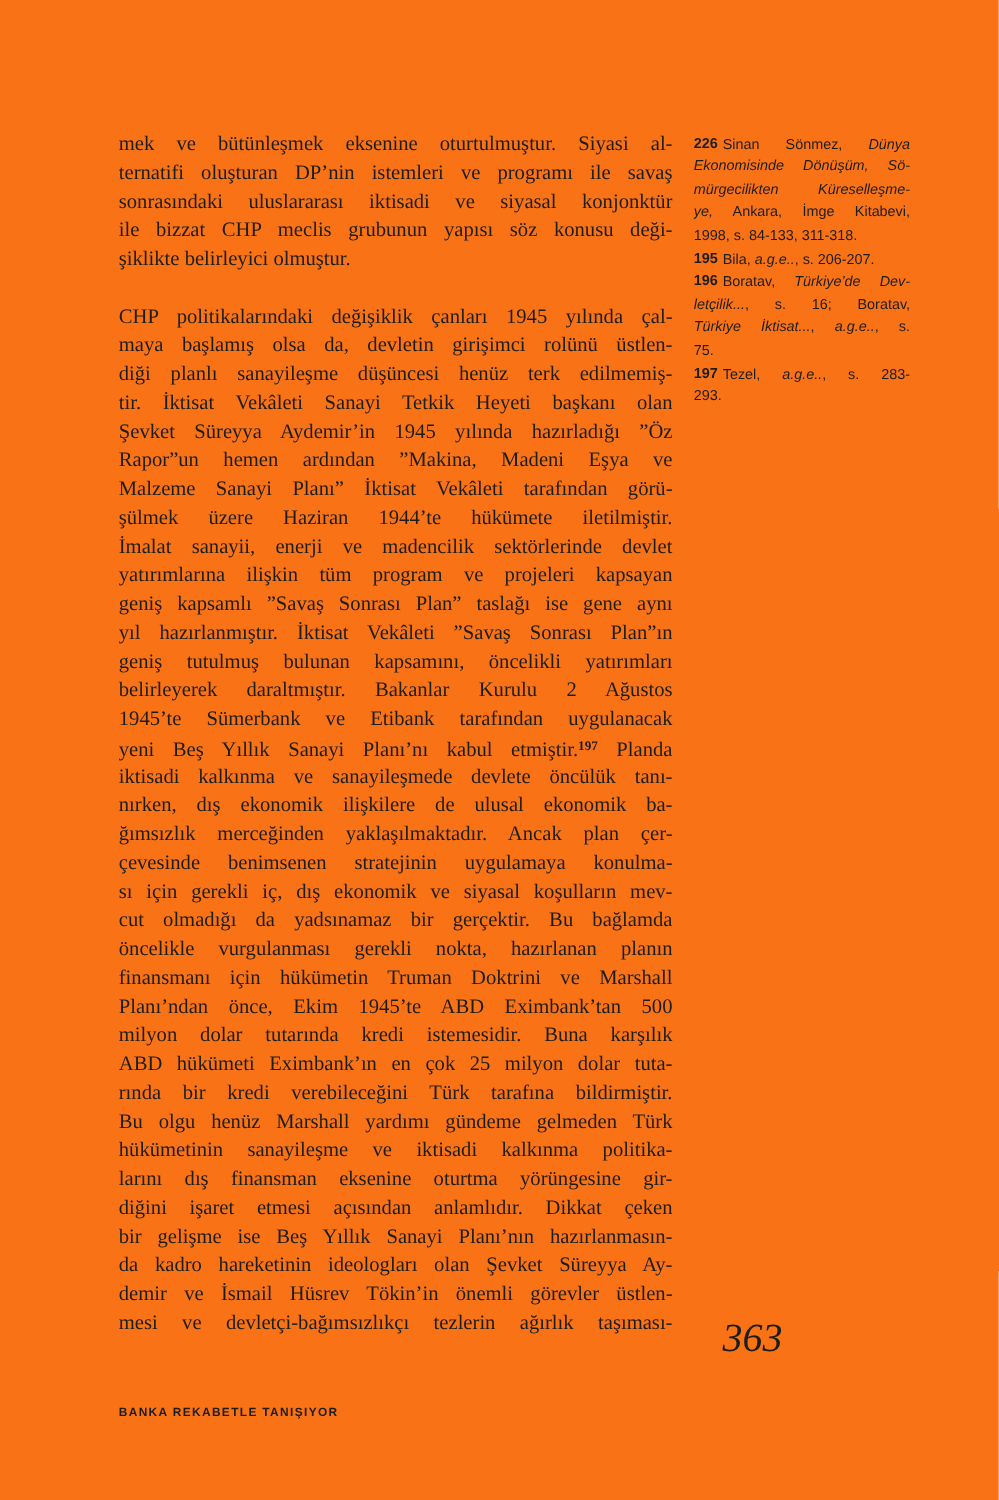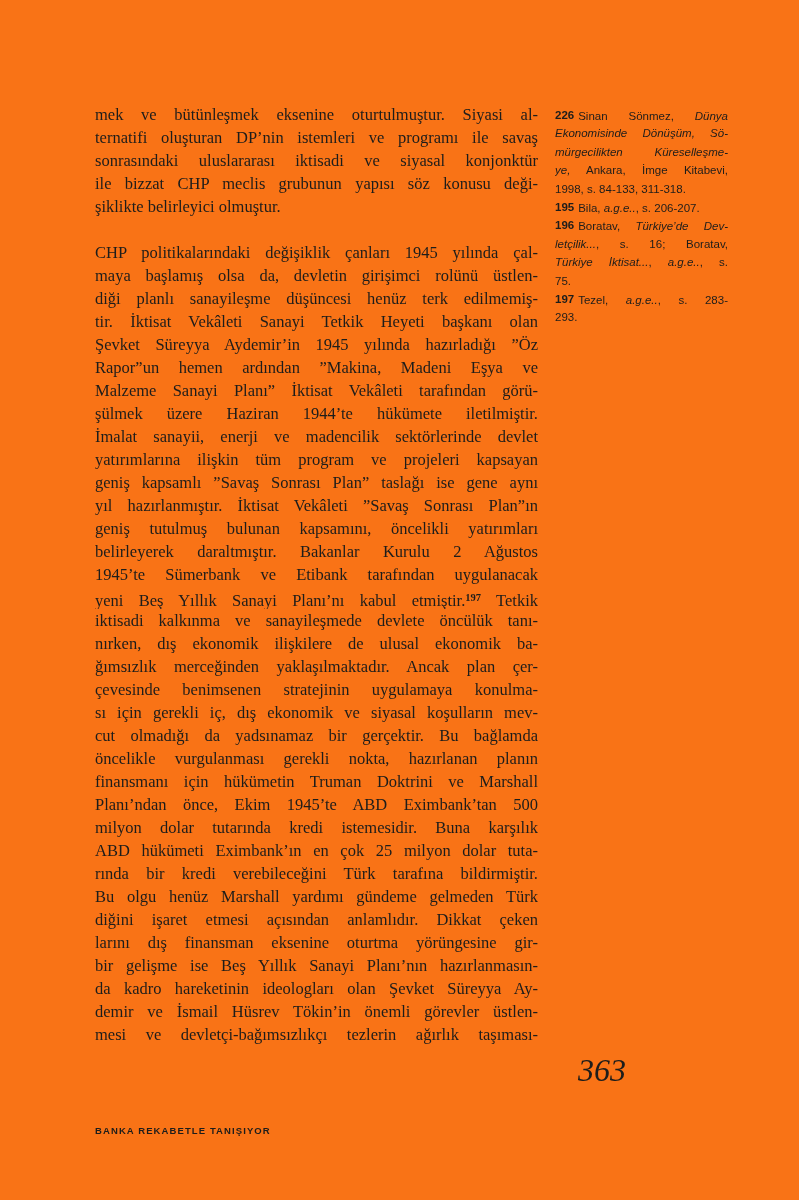--- a/index.html
+++ b/index.html
@@ -69,36 +69,37 @@
         <div class="bline"><span>Rapor”un hemen ardından ”Makina, Madeni Eşya ve</span></div>
         <div class="bline"><span>Malzeme Sanayi Planı” İktisat Vekâleti tarafından görü-</span></div>
         <div class="bline"><span>şülmek üzere Haziran 1944’te hükümete iletilmiştir.</span></div>
         <div class="bline"><span>İmalat sanayii, enerji ve madencilik sektörlerinde devlet</span></div>
         <div class="bline"><span>yatırımlarına ilişkin tüm program ve projeleri kapsayan</span></div>
         <div class="bline"><span>geniş kapsamlı ”Savaş Sonrası Plan” taslağı ise gene aynı</span></div>
         <div class="bline"><span>yıl hazırlanmıştır. İktisat Vekâleti ”Savaş Sonrası Plan”ın</span></div>
         <div class="bline"><span>geniş tutulmuş bulunan kapsamını, öncelikli yatırımları</span></div>
         <div class="bline"><span>belirleyerek daraltmıştır. Bakanlar Kurulu 2 Ağustos</span></div>
         <div class="bline"><span>1945’te Sümerbank ve Etibank tarafından uygulanacak</span></div>
-        <div class="bline"><span>yeni Beş Yıllık Sanayi Planı’nı kabul etmiştir.</span><span class="supref">197</span><span> Tetkik</span></div>
+        <div class="bline"><span>yeni Beş Yıllık Sanayi Planı’nı kabul etmiştir.</span><span class="supref">197</span><span> Planda</span></div>
         <div class="bline"><span>iktisadi kalkınma ve sanayileşmede devlete öncülük tanı-</span></div>
         <div class="bline"><span>nırken, dış ekonomik ilişkilere de ulusal ekonomik ba-</span></div>
         <div class="bline"><span>ğımsızlık merceğinden yaklaşılmaktadır. Ancak plan çer-</span></div>
         <div class="bline"><span>çevesinde benimsenen stratejinin uygulamaya konulma-</span></div>
         <div class="bline"><span>sı için gerekli iç, dış ekonomik ve siyasal koşulların mev-</span></div>
         <div class="bline"><span>cut olmadığı da yadsınamaz bir gerçektir. Bu bağlamda</span></div>
         <div class="bline"><span>öncelikle vurgulanması gerekli nokta, hazırlanan planın</span></div>
         <div class="bline"><span>finansmanı için hükümetin Truman Doktrini ve Marshall</span></div>
         <div class="bline"><span>Planı’ndan önce, Ekim 1945’te ABD  Eximbank’tan 500</span></div>
         <div class="bline"><span>milyon dolar tutarında kredi istemesidir. Buna karşılık</span></div>
         <div class="bline"><span>ABD hükümeti Eximbank’ın en çok 25 milyon dolar tuta-</span></div>
         <div class="bline"><span>rında bir kredi verebileceğini Türk tarafına bildirmiştir.</span></div>
         <div class="bline"><span>Bu olgu henüz Marshall yardımı gündeme gelmeden Türk</span></div>
+        <div class="bline"><span>hükümetinin sanayileşme ve iktisadi kalkınma politika-</span></div>
+        <div class="bline"><span>larını dış finansman eksenine oturtma yörüngesine gir-</span></div>
         <div class="bline"><span>diğini işaret etmesi açısından anlamlıdır. Dikkat çeken</span></div>
-        <div class="bline"><span>larını dış finansman eksenine oturtma yörüngesine gir-</span></div>
         <div class="bline"><span>bir gelişme ise Beş Yıllık Sanayi Planı’nın hazırlanmasın-</span></div>
         <div class="bline"><span>da kadro hareketinin ideologları olan Şevket Süreyya Ay-</span></div>
         <div class="bline"><span>demir ve İsmail Hüsrev Tökin’in önemli görevler üstlen-</span></div>
         <div class="bline"><span>mesi ve devletçi-bağımsızlıkçı tezlerin ağırlık taşıması-</span></div>
       </div>
     </div>
 
   <div class="notes-col" id="notes-col">
       <div class="nline"><span class="fnum">226</span><span>Sinan Sönmez, </span><span class="it">Dünya</span></div>
       <div class="nline"><span class="it">Ekonomisinde Dönüşüm, Sö-</span></div>

